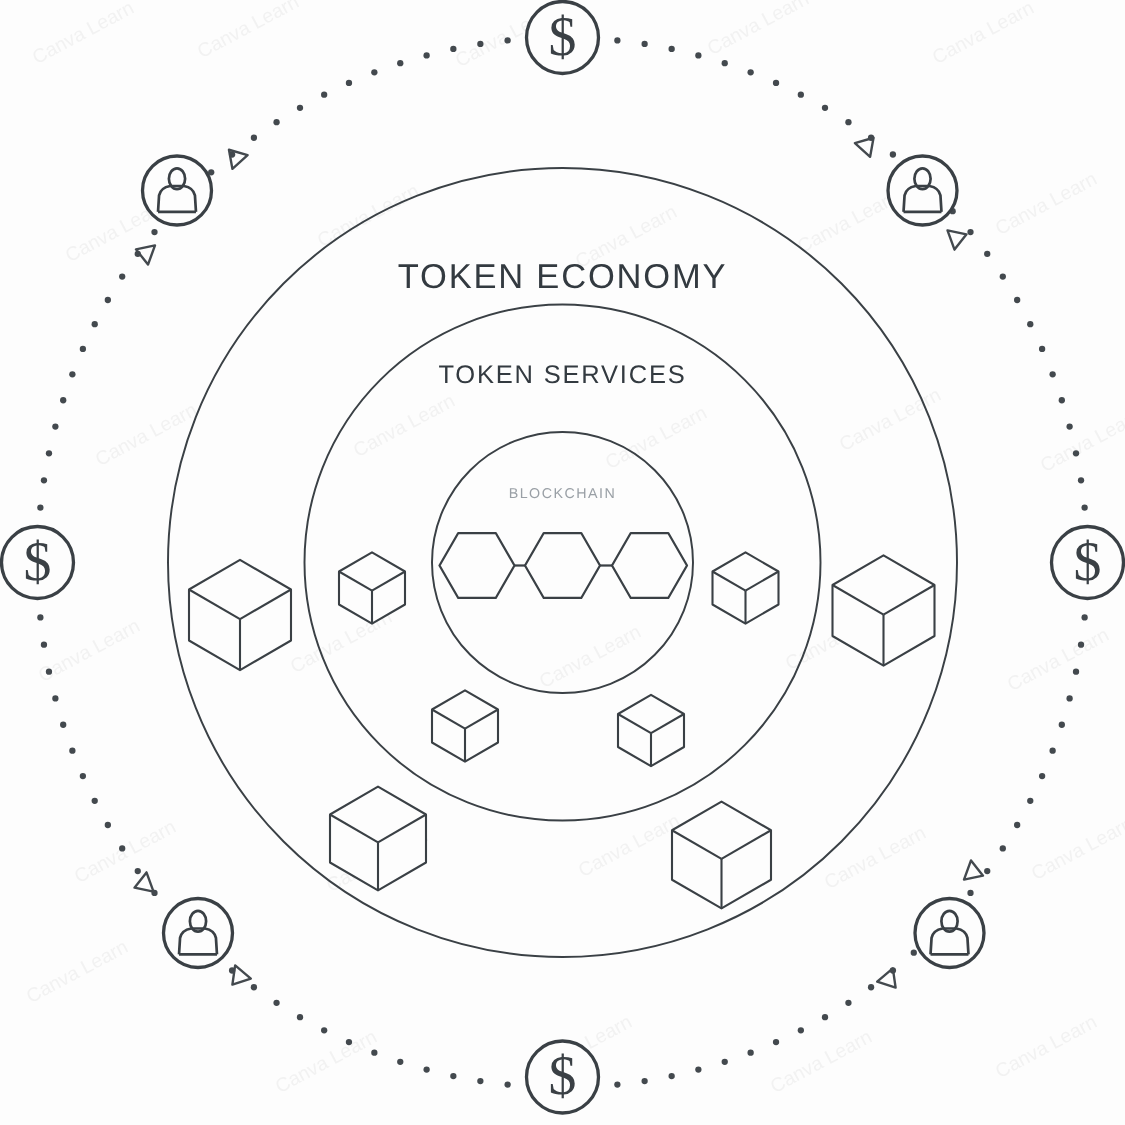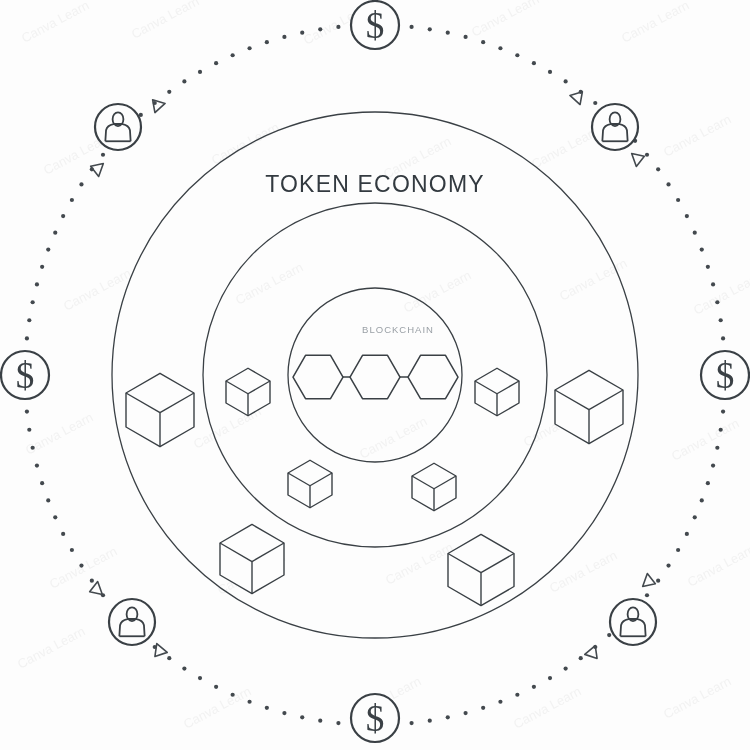--- a/index.html
+++ b/index.html
@@ -10,21 +10,21 @@
     position:absolute;
     font-family:"Liberation Sans",sans-serif;
     letter-spacing:1.2px;
     color:#333a40;
     white-space:nowrap;
     transform:translateX(-50%);
     user-select:none;
   }
   .lbl-economy{font-size:23px;}
   .lbl-services{font-size:17px;}
-  .lbl-blockchain{font-size:9.5px;color:#9aa0a6;letter-spacing:1px;margin-left:23px;}
+  .lbl-blockchain{font-size:9.5px;color:#9aa0a6;letter-spacing:1px;}
   .wm{
     position:absolute;
     font-family:"Liberation Sans",sans-serif;
     font-size:13px;
     color:#f2f2f2;
     white-space:nowrap;
     transform:rotate(-28deg);
     user-select:none;
     pointer-events:none;
   }
@@ -329,16 +329,17 @@
       <g>
         <polygon points="481,534.36 514,553.5 514,586.5 481,605.64 448,586.5 448,553.5" fill="#fdfdfd" stroke="#3a4045" stroke-width="1.4" stroke-linejoin="round"></polygon>
         <line x1="448" y1="553.5" x2="481" y2="572.64" stroke="#3a4045" stroke-width="1.4"></line>
         <line x1="514" y1="553.5" x2="481" y2="572.64" stroke="#3a4045" stroke-width="1.4"></line>
         <line x1="481" y1="572.64" x2="481" y2="605.64" stroke="#3a4045" stroke-width="1.4"></line>
       </g>
     </svg>
 
   <div class="ring-label lbl-economy" style="left:375px;top:171px;">TOKEN ECONOMY</div>
 
+  <div class="ring-label lbl-services" style="left:375px;top:240px;">TOKEN SERVICES</div>
 
   <div class="ring-label lbl-blockchain" style="left:375px;top:324px;">BLOCKCHAIN</div>
 
 </div>
 
 </body></html>

